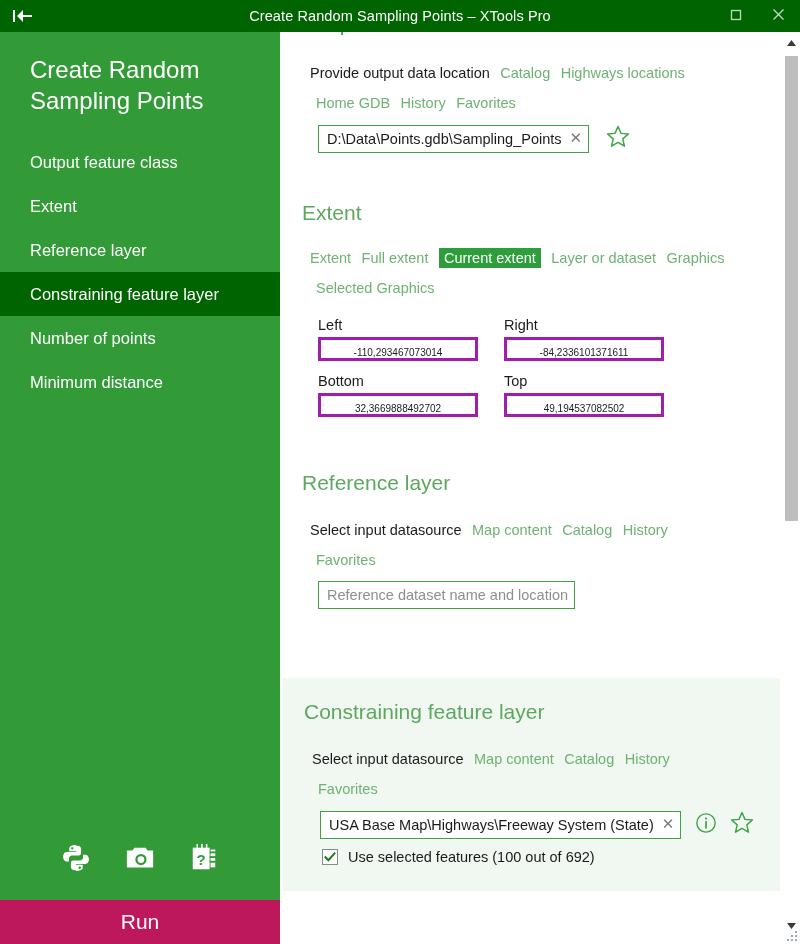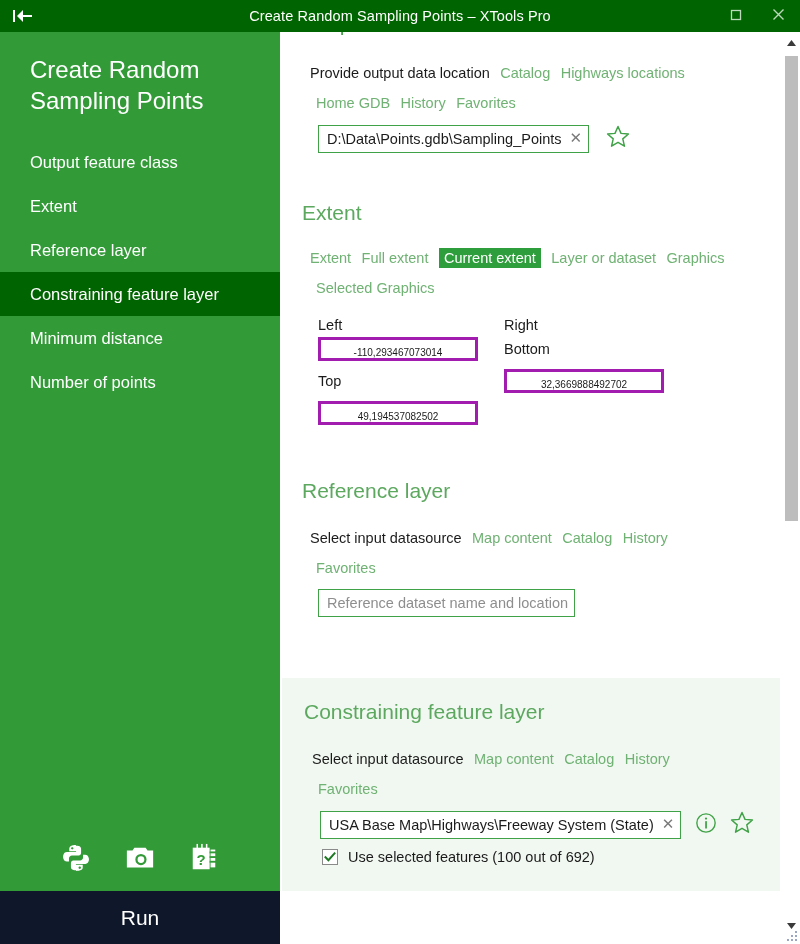--- a/index.html
+++ b/index.html
@@ -86,22 +86,22 @@
     width: 280px;
     display: flex;
     align-items: center;
     justify-content: center;
     gap: 34px;
   }
   .side-icon { cursor: pointer; display: block; }
   .run-btn {
     position: absolute;
     left: 0; bottom: 0;
-    width: 280px; height: 53px;
-    background: #0f172a;
+    width: 280px; height: 44px;
+    background: #be185d;
     color: #ffffff;
     font-size: 21px;
     display: flex; align-items: center; justify-content: center;
     cursor: pointer;
   }
 
   
   .content {
     position: absolute;
     left: 280px; top: 32px;
@@ -326,24 +326,24 @@
       <div class="nav-item">
         <span>Extent</span>
       </div>
       <div class="nav-item">
         <span>Reference layer</span>
       </div>
       <div class="nav-item selected">
         <span>Constraining feature layer</span>
       </div>
       <div class="nav-item">
+        <span>Number of points</span>
+      </div>
+      <div class="nav-item">
         <span>Minimum distance</span>
-      </div>
-      <div class="nav-item">
-        <span>Number of points</span>
       </div>
     </div>
 
     <div class="side-icons">
       <span class="side-icon">
         <svg width="30" height="30" viewBox="0 0 32 32">
           <path fill="#ffffff" d="M15.9 2.2c-2.2 0-4 .3-5.3.9-1.2.6-1.8 1.6-1.8 3v2.6h7.3v1H6.2c-1.5 0-2.7.8-3.4 2.3-.8 1.7-.9 3.4 0 5.2.7 1.5 1.8 2.4 3.3 2.4h2.4v-3.1c0-1.7 1.4-3.2 3.2-3.2h7.2c1.4 0 2.5-1.2 2.5-2.6V6.1c0-1.4-1.1-2.5-2.5-2.8-1-.2-2-.3-3-.3zm-3.9 2.2c.7 0 1.3.6 1.3 1.3s-.6 1.3-1.3 1.3-1.3-.6-1.3-1.3.6-1.3 1.3-1.3z"></path>
           <path fill="#ffffff" d="M16.1 29.8c2.2 0 4-.3 5.3-.9 1.2-.6 1.8-1.6 1.8-3v-2.6h-7.3v-1h9.9c1.5 0 2.7-.8 3.4-2.3.8-1.7.9-3.4 0-5.2-.7-1.5-1.8-2.4-3.3-2.4h-2.4v3.1c0 1.7-1.4 3.2-3.2 3.2h-7.2c-1.4 0-2.5 1.2-2.5 2.6v4.6c0 1.4 1.1 2.5 2.5 2.8 1 .2 2 .3 3 .3zm3.9-2.2c-.7 0-1.3-.6-1.3-1.3s.6-1.3 1.3-1.3 1.3.6 1.3 1.3-.6 1.3-1.3 1.3z"></path>
         </svg>
       </span>
@@ -413,20 +413,21 @@
           <span class="lnk">Graphics</span>
         </div>
         <div class="sub-link-row">
           <span class="lnk">Selected Graphics</span>
         </div>
 
         <div class="extent-grid">
           <div class="ext-lab">Left</div>
           <div class="ext-lab">Right</div>
           <div class="ext-box">-110,293467073014</div>
+          <div class="ext-box">-84,2336101371611</div>
           <div class="ext-lab">Bottom</div>
           <div class="ext-lab">Top</div>
           <div class="ext-box">32,3669888492702</div>
           <div class="ext-box">49,194537082502</div>
         </div>
       </div>
 
       <div class="section" style="margin-top:46px;">
         <div class="section-head">Reference layer</div>
         <div class="link-row" style="margin-top:20px;">

